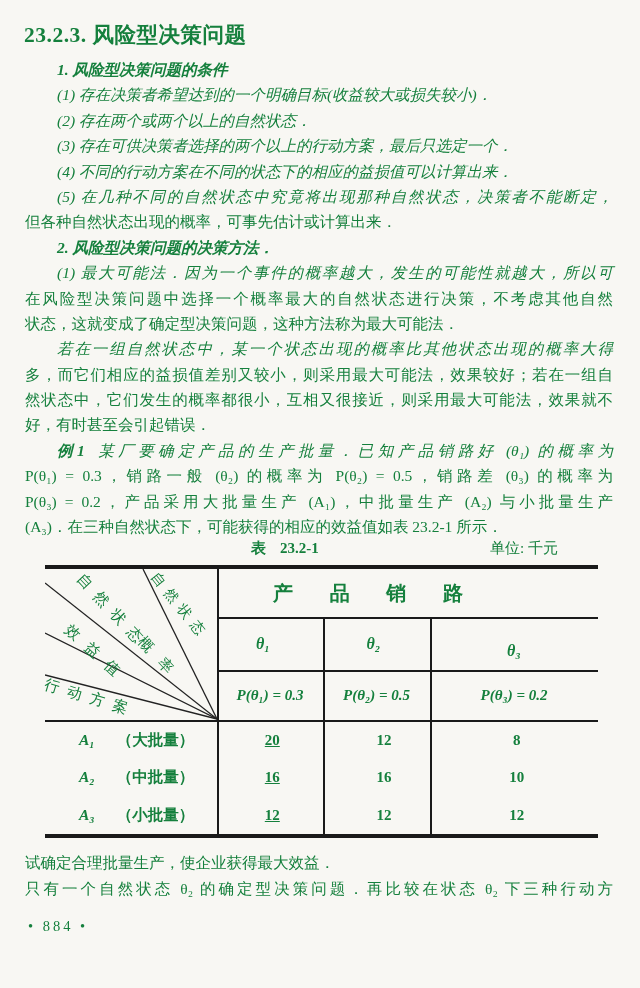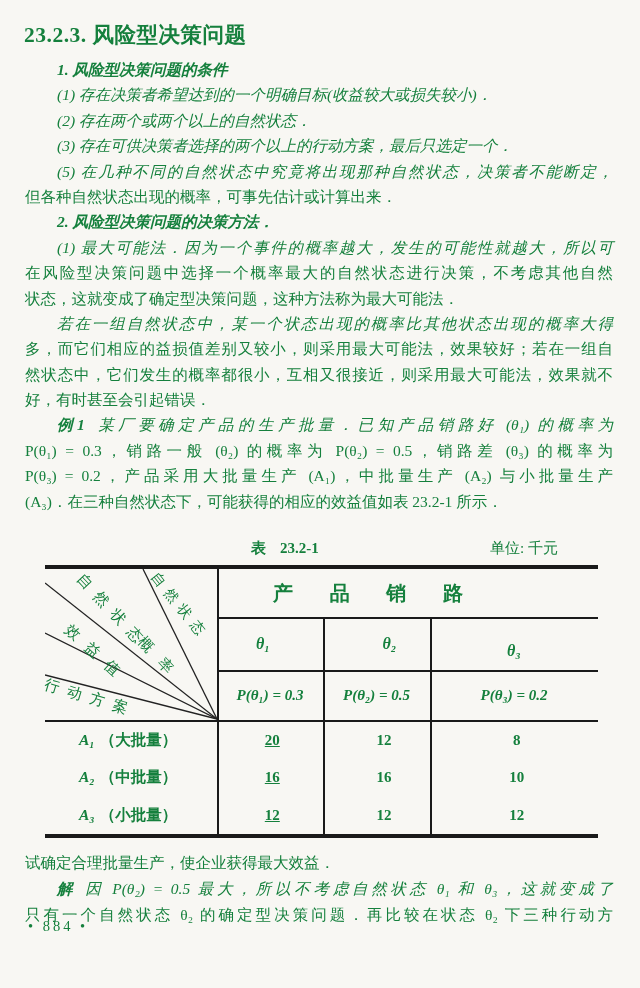--- a/index.html
+++ b/index.html
@@ -35,47 +35,48 @@
   .lbl-prob{left:101px;top:65px;width:44px;transform:rotate(47deg);}
   .lbl-ns-right{left:114px;top:1px;width:76px;transform:rotate(51deg);font-size:14px;}
   .lbl-benefit{left:27px;top:53px;width:68px;transform:rotate(42deg);}
   .lbl-action{left:2px;top:108px;width:86px;transform:rotate(17deg);}
   .hd{position:absolute;display:flex;align-items:center;justify-content:center;}
   .cell-group{left:172px;top:0;width:381px;height:48px;}
   .spread{position:absolute;left:56px;top:0;width:190px;height:48px;line-height:48px;
           font-size:20px;font-weight:600;text-align:justify;text-align-last:justify;}
   .th{font-style:italic;font-size:16px;font-weight:600;}
   .th1{left:172px;top:48px;width:92px;height:53px;}
-  .th2{left:280px;top:48px;width:129px;height:53px;}
+  .th2{left:264px;top:48px;width:129px;height:53px;}
   .th3{left:385px;top:55px;width:168px;height:53px;}
   .tp{font-style:italic;font-size:15px;font-weight:700;}
   .tp1{left:172px;top:101px;width:106px;height:50px;}
   .tp2{left:278px;top:101px;width:107px;height:50px;}
   .tp3{left:385px;top:101px;width:168px;height:50px;}
   .tbody{position:absolute;left:0;right:0;top:153px;bottom:0;display:flex;
          flex-direction:column;justify-content:space-around;}
   .trow{display:flex;align-items:center;font-weight:600;}
   .tlabel{width:172px;box-sizing:border-box;padding-left:34px;font-size:15.5px;}
-  .tlabel i{font-style:italic;margin-right:5px;}
+  .tlabel i{font-style:italic;margin-right:22px;}
   .tval{text-align:center;font-size:15px;}
   .tval.c1{width:124px;text-decoration:underline;} .tval.c2{width:107px;} .tval.c3{width:168px;}
   .pfooter{position:absolute;left:28px;top:918px;font-size:14.5px;letter-spacing:3px;}
 </style>
 </head>
 <body>
 
 <div class="page">
 
   <h1 class="ptitle">23.2.3. 风险型决策问题</h1>
 
   <div class="tblock" id="block-top">
       <div class="line ind bold">1. 风险型决策问题的条件</div>
       <div class="line ind">(1) 存在决策者希望达到的一个明确目标(收益较大或损失较小)．</div>
       <div class="line ind">(2) 存在两个或两个以上的自然状态．</div>
       <div class="line ind">(3) 存在可供决策者选择的两个以上的行动方案，最后只选定一个．</div>
+      <div class="line ind">(4) 不同的行动方案在不同的状态下的相应的益损值可以计算出来．</div>
       <div class="line ind fill">(5) 在几种不同的自然状态中究竟将出现那种自然状态，决策者不能断定，</div>
       <div class="line">但各种自然状态出现的概率，可事先估计或计算出来．</div>
       <div class="line ind bold">2. 风险型决策问题的决策方法．</div>
       <div class="line ind fill">(1) 最大可能法．因为一个事件的概率越大，发生的可能性就越大，所以可</div>
       <div class="line fill">在风险型决策问题中选择一个概率最大的自然状态进行决策，不考虑其他自然</div>
       <div class="line">状态，这就变成了确定型决策问题，这种方法称为最大可能法．</div>
       <div class="line ind fill">若在一组自然状态中，某一个状态出现的概率比其他状态出现的概率大得</div>
       <div class="line fill">多，而它们相应的益损值差别又较小，则采用最大可能法，效果较好；若在一组自</div>
       <div class="line fill">然状态中，它们发生的概率都很小，互相又很接近，则采用最大可能法，效果就不</div>
       <div class="line">好，有时甚至会引起错误．</div>
@@ -139,19 +140,18 @@
           <div class="tlabel"><i>A₃</i><span>（小批量）</span></div>
           <div class="tval c1">12</div>
           <div class="tval c2">12</div>
           <div class="tval c3">12</div>
         </div>
       </div>
   </div>
 
   <div class="tblock" id="block-bottom">
       <div class="line">试确定合理批量生产，使企业获得最大效益．</div>
-      <div class="line ind fill"><b class="lead">解</b>因 P(θ₂) = 0.5 最大，所以不考虑自然状态 θ₁ 和 θ₃，这就变成了</div>
       <div class="line fill">只有一个自然状态 θ₂ 的确定型决策问题．再比较在状态 θ₂ 下三种行动方</div>
     </div>
 
   <div class="pfooter">• 884 •</div>
 
 </div>
 
 </body></html>

